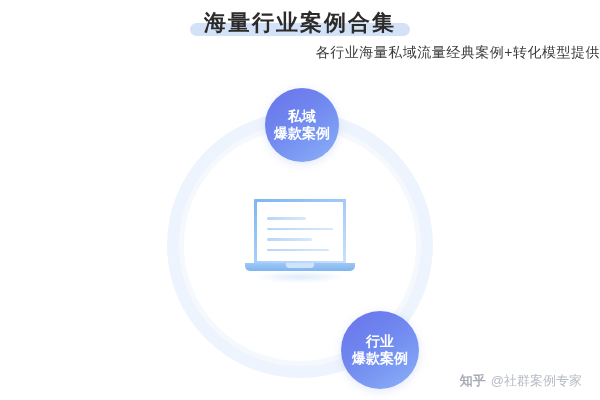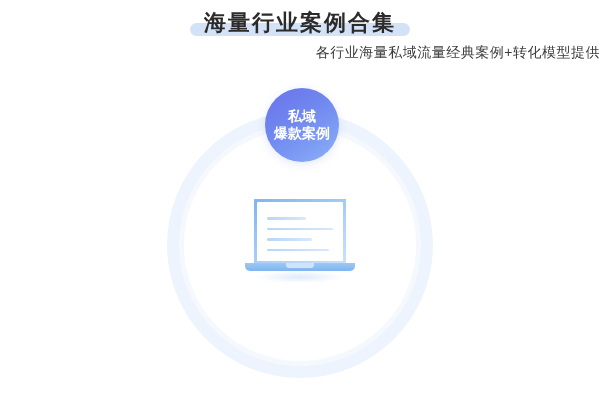--- a/index.html
+++ b/index.html
@@ -250,15 +250,25 @@
   <div class="bubble top">
     <div>
       <span>私域</span>
       <span>爆款案例</span>
     </div>
   </div>
 
 
 
 
-
+  <div class="bubble bright">
+    <div>
+      <span>行业</span>
+      <span>爆款案例</span>
+    </div>
+  </div>
+
+  <div class="watermark">
+    <span class="wm-logo">知乎</span>
+    <span class="wm-name">@社群案例专家</span>
+  </div>
 
 </div>
 
 </body></html>

